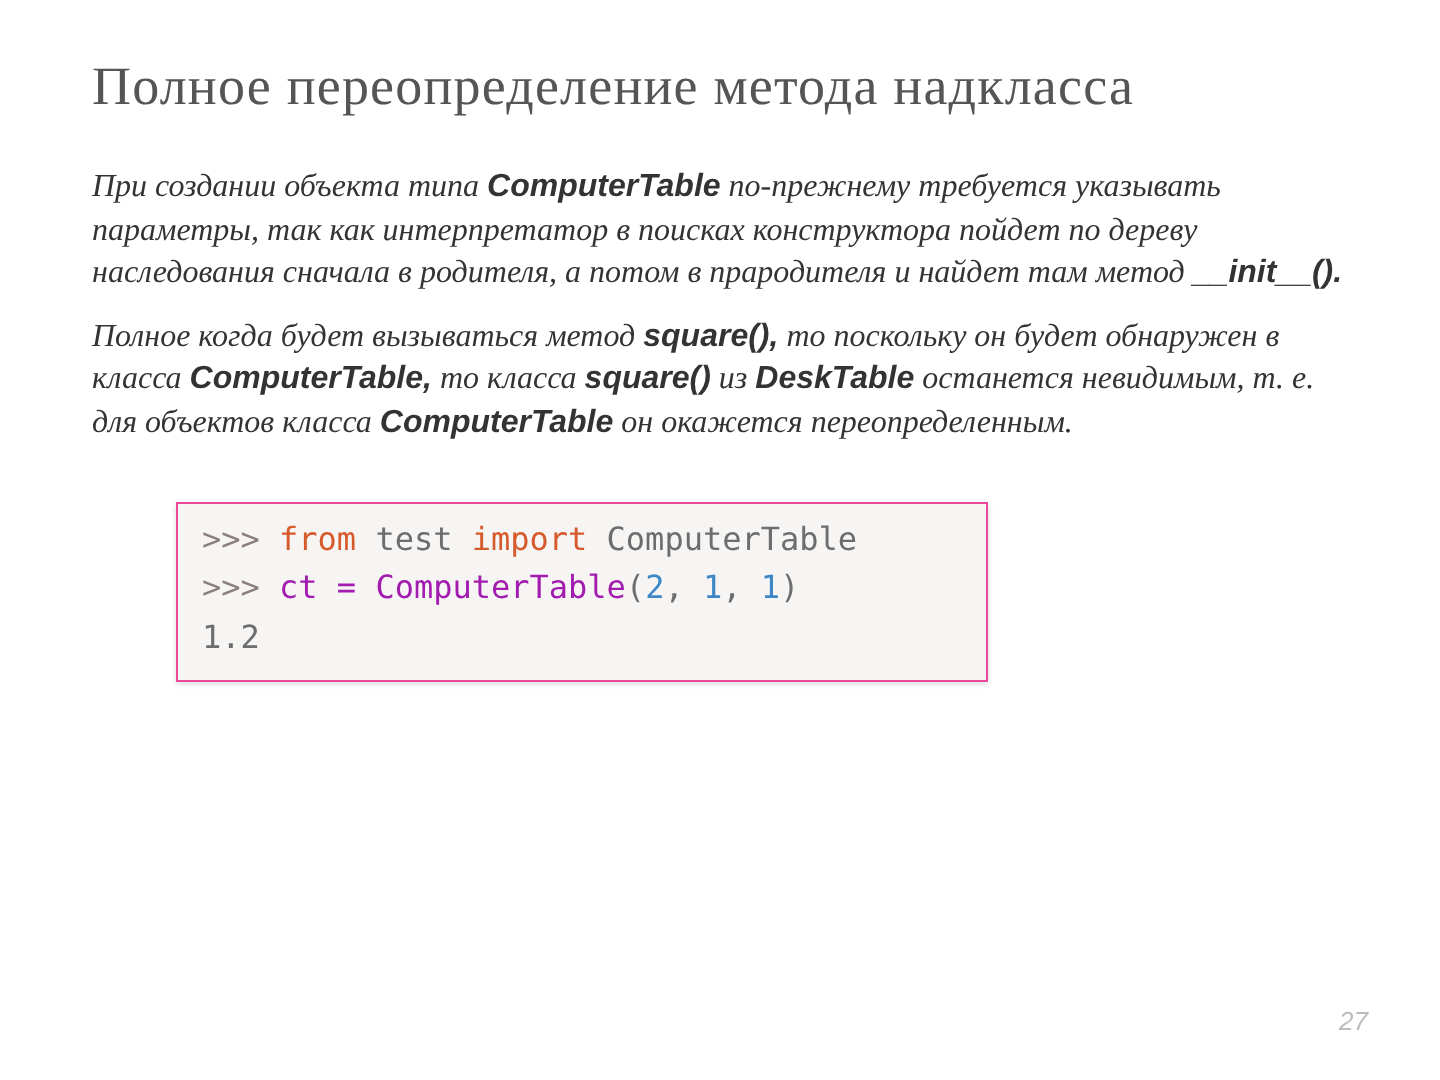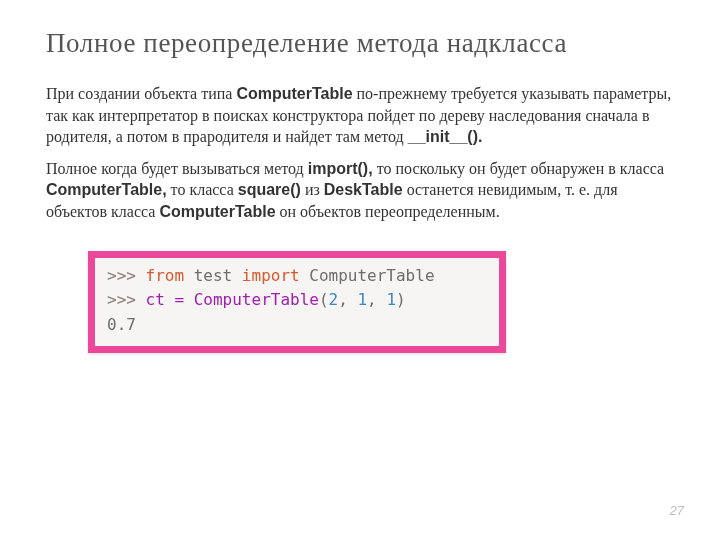--- a/index.html
+++ b/index.html
@@ -23,30 +23,31 @@
     color: #555555;
     letter-spacing: 0.6px;
     margin: 0 0 24px 0;
     font-weight: 400;
   }
   .body p {
     font-size: 16px;
     line-height: 1.35;
     margin: 0 0 10px 0;
     color: #333;
+    font-style: italic;
   }
   .body b {
     font-family: Arial, Helvetica, sans-serif;
     font-weight: 700;
   }
   .code-block {
     margin: 28px 0 0 42px;
     width: 380px;
     background: #f6f5f4;
-    border: 7px solid #ec4899;
+    border: 1px solid #ec4899;
     box-shadow: 0 1px 3px rgba(0,0,0,0.15);
     padding: 6px 12px 8px 12px;
     font-family: Consolas, Menlo, monospace;
     font-size: 16px;
     line-height: 1.55;
     color: #5b5b5b;
   }
   .code-line { white-space: pre; }
   .prompt { color: #8a7f7a; }
   .kw-from  { color: #d65a2c; }
@@ -72,24 +73,24 @@
 
 <div class="slide">
 
   <h1 class="title">Полное переопределение метода надкласса</h1>
 
   <div class="body">
     <p>
       <span>При создании объекта типа </span><b>ComputerTable</b><span> по-прежнему требуется указывать параметры, так как интерпретатор в поисках конструктора пойдет по дереву наследования сначала в родителя, а потом в прародителя и найдет там метод </span><b>__init__().</b>
     </p>
     <p>
-      <span>Полное когда будет вызываться метод </span><b>import(),</b><span> то поскольку он будет обнаружен в класса </span><b>ComputerTable,</b><span> то класса </span><b>square()</b><span> из </span><b>DeskTable</b><span> останется невидимым, т. е. для объектов класса </span><b>ComputerTable</b><span> он объектов переопределенным.</span>
+      <span>Полное когда будет вызываться метод </span><b>square(),</b><span> то поскольку он будет обнаружен в класса </span><b>ComputerTable,</b><span> то класса </span><b>square()</b><span> из </span><b>DeskTable</b><span> останется невидимым, т. е. для объектов класса </span><b>ComputerTable</b><span> он окажется переопределенным.</span>
     </p>
   </div>
 
   <div class="code-block">
     <div class="code-line"><span class="prompt">&gt;&gt;&gt; </span><span class="kw-from">from</span><span class="mod"> test </span><span class="kw-import">import</span><span class="cls"> ComputerTable</span></div>
     <div class="code-line"><span class="prompt">&gt;&gt;&gt; </span><span class="ident">ct = ComputerTable</span><span class="paren">(</span><span class="num">2</span><span class="paren">, </span><span class="num">1</span><span class="paren">, </span><span class="num">1</span><span class="paren">)</span></div>
-    <div class="code-line"><span class="result">0.7</span></div>
+    <div class="code-line"><span class="result">1.2</span></div>
   </div>
 
   <div class="pagenum">27</div>
 </div>
 
 </body></html>

